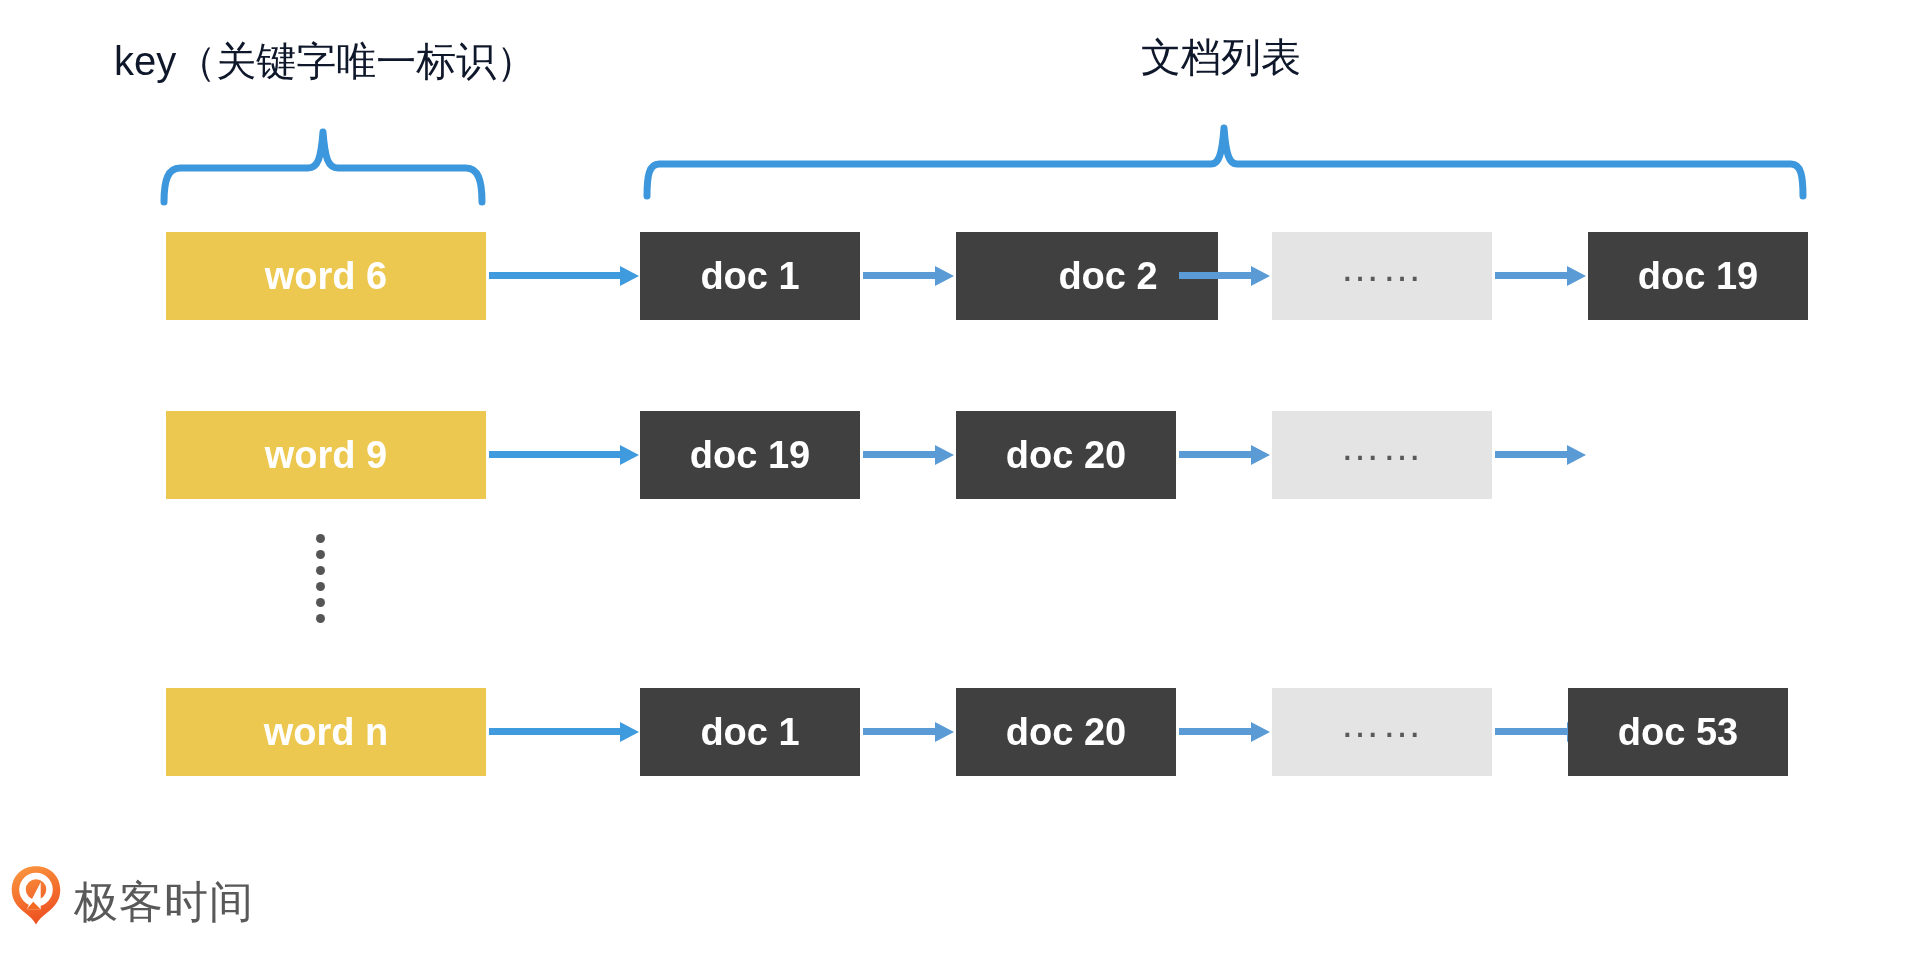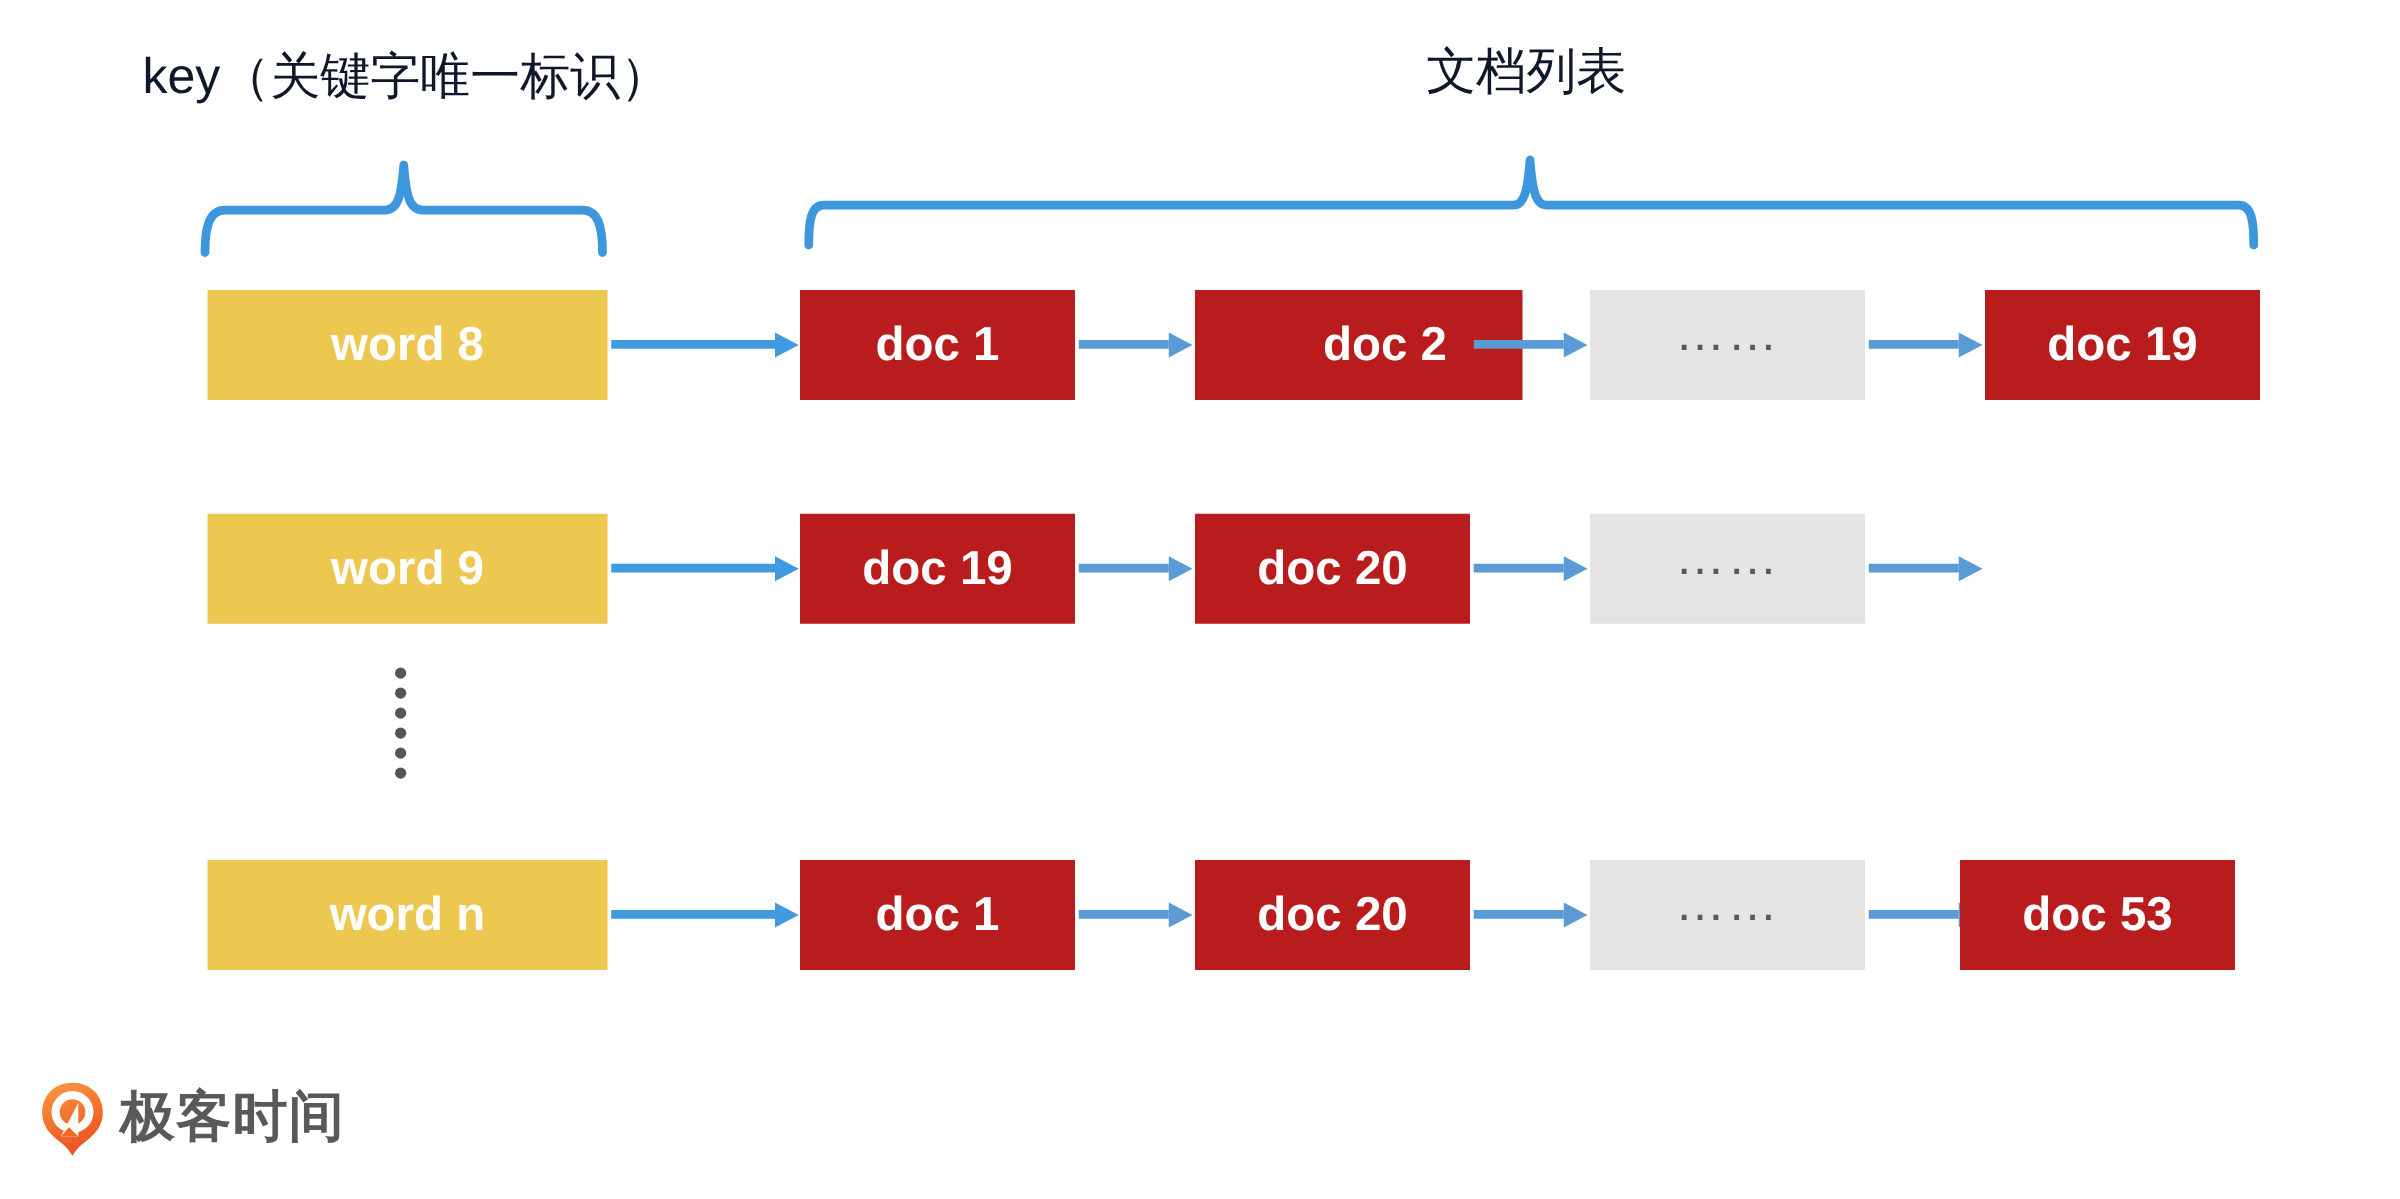--- a/index.html
+++ b/index.html
@@ -11,62 +11,62 @@
     position:absolute;color:#0f172a;font-size:40px;line-height:1.15;white-space:nowrap;
   }
   .key-label{left:114px;top:38px;}
   .doclist-label{left:1141px;top:34px;}
   .brace{position:absolute;}
   .box{
     position:absolute;height:88px;display:flex;align-items:center;justify-content:center;
     color:#ffffff;font-size:38px;font-weight:700;white-space:nowrap;
   }
   .word-box{width:320px;background:#edc850;}
-  .doc-box{width:220px;background:#b91c1c;}
+  .doc-box{width:220px;background:#404040;}
   .gray-box{width:220px;background:#e4e4e4;}
   .hdots{
     color:#595959;font-size:40px;font-weight:400;letter-spacing:2px;
     transform:translateY(-9px);
   }
   .arrow{position:absolute;height:7px;}
   .arrow::after{
     content:"";position:absolute;right:-19px;top:50%;transform:translateY(-50%);
     border-top:10px solid transparent;border-bottom:10px solid transparent;
     border-left:19px solid;
   }
   .arrow-a{background:#3f9bde;}
   .arrow-a::after{border-left-color:#3f9bde;}
   .arrow-b{background:#5b9bd5;}
   .arrow-b::after{border-left-color:#5b9bd5;}
   .vdots{
     position:absolute;left:314px;top:534px;width:12px;
     display:flex;flex-direction:column;gap:7px;align-items:center;
   }
   .vdots span{width:9px;height:9px;border-radius:50%;background:#555555;display:block;}
-  .logo{position:absolute;left:30px;top:864px;display:flex;align-items:flex-start;font-weight:bold;}
+  .logo{position:absolute;left:8px;top:864px;display:flex;align-items:flex-end;}
   .logo-text{
     margin-left:10px;color:#595959;font-size:44px;letter-spacing:1px;white-space:nowrap;
   }
 </style>
 </head>
 <body>
 
 <div class="canvas">
 
   <div class="label key-label">key（关键字唯一标识）</div>
   <div class="label doclist-label">文档列表</div>
 
   <svg class="brace" style="left:160px;top:122px;" width="326" height="84" viewBox="0 0 326 84">
     <path d="M4,80 C4,58 8,46 20,46 L148,46 C158,46 161,36 163,10 C165,36 168,46 178,46 L306,46 C318,46 322,58 322,80" fill="none" stroke="#3d97dc" stroke-width="7" stroke-linecap="round" stroke-linejoin="round"></path>
   </svg>
   <svg class="brace" style="left:643px;top:120px;" width="1164" height="80" viewBox="0 0 1164 80">
     <path d="M4,76 C4,56 6,44 16,44 L568,44 C576,44 579,34 581,8 C583,34 586,44 594,44 L1148,44 C1158,44 1160,56 1160,76" fill="none" stroke="#3d97dc" stroke-width="7" stroke-linecap="round" stroke-linejoin="round"></path>
   </svg>
 
-  <div class="box word-box" style="left:166px;top:232px;">word 8</div>
+  <div class="box word-box" style="left:166px;top:232px;">word 6</div>
   <div class="arrow arrow-a" style="left:489px;top:272px;width:131px;"></div>
   <div class="box doc-box" style="left:640px;top:232px;">doc 1</div>
   <div class="arrow arrow-b" style="left:863px;top:272px;width:72px;"></div>
   <div class="box doc-box" style="left:956px;top:232px;padding-left:42px;">doc 2</div>
   <div class="arrow arrow-b" style="left:1179px;top:272px;width:72px;"></div>
   <div class="box gray-box" style="left:1272px;top:232px;">
     <span class="hdots">……</span>
   </div>
   <div class="arrow arrow-b" style="left:1495px;top:272px;width:72px;"></div>
   <div class="box doc-box" style="left:1588px;top:232px;">doc 19</div>

